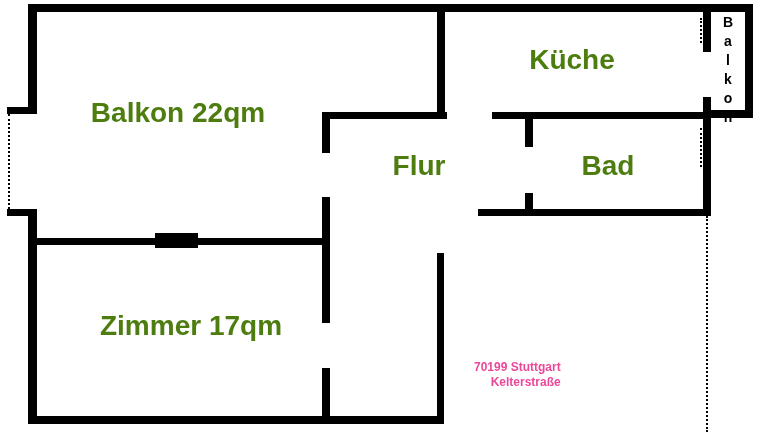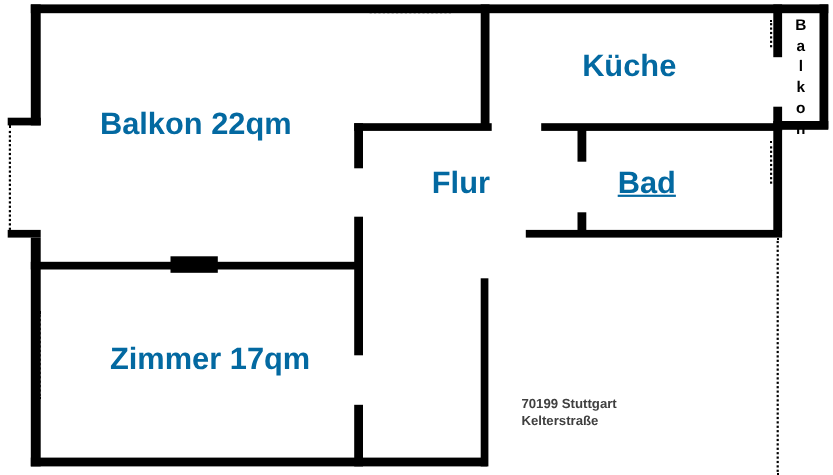--- a/index.html
+++ b/index.html
@@ -27,32 +27,33 @@
   .dotted-h {
     position: absolute;
     height: 0;
     border-top: 2px dotted #000000;
   }
   .room-label {
     position: absolute;
     transform: translate(-50%, -50%);
     font-weight: bold;
     font-size: 28px;
-    color: #0369a1;
+    color: #4d7c0f;
     white-space: nowrap;
   }
   .address {
     position: absolute;
     left: 474px;
     top: 360px;
     font-weight: bold;
     font-size: 12px;
     line-height: 15px;
-    color: #404040;
+    color: #ec4899;
     white-space: nowrap;
+    text-align: right;
   }
   .v-text {
     position: absolute;
     left: 720px;
     top: 14px;
     writing-mode: vertical-rl;
     text-orientation: upright;
     letter-spacing: 3px;
     font-weight: bold;
     font-size: 14px;
@@ -92,21 +93,21 @@
   <div class="dotted-h" style="left:331px; top:10px;  width:79px;"></div>
   <div class="dotted-v" style="left:8px;   top:114px; height:95px;"></div>
   <div class="dotted-v" style="left:35px;  top:283px; height:80px;"></div>
   <div class="dotted-v" style="left:700px; top:18px;  height:25px;"></div>
   <div class="dotted-v" style="left:700px; top:128px; height:39px;"></div>
   <div class="dotted-v" style="left:706px; top:216px; height:216px;"></div>
 
   <div class="room-label" style="left:178px; top:113px;">Balkon 22qm</div>
   <div class="room-label" style="left:572px; top:60px;">Küche</div>
   <div class="room-label" style="left:419px; top:166px;">Flur</div>
-  <div class="room-label" style="left:588px; top:166px;text-decoration:underline;">Bad</div>
+  <div class="room-label" style="left:608px; top:166px;">Bad</div>
   <div class="room-label" style="left:191px; top:326px;">Zimmer 17qm</div>
 
   <div class="v-text">Balkon</div>
 
   <div class="address">
     <div>70199 Stuttgart</div>
     <div>Kelterstraße</div>
   </div>
 
 </div>

